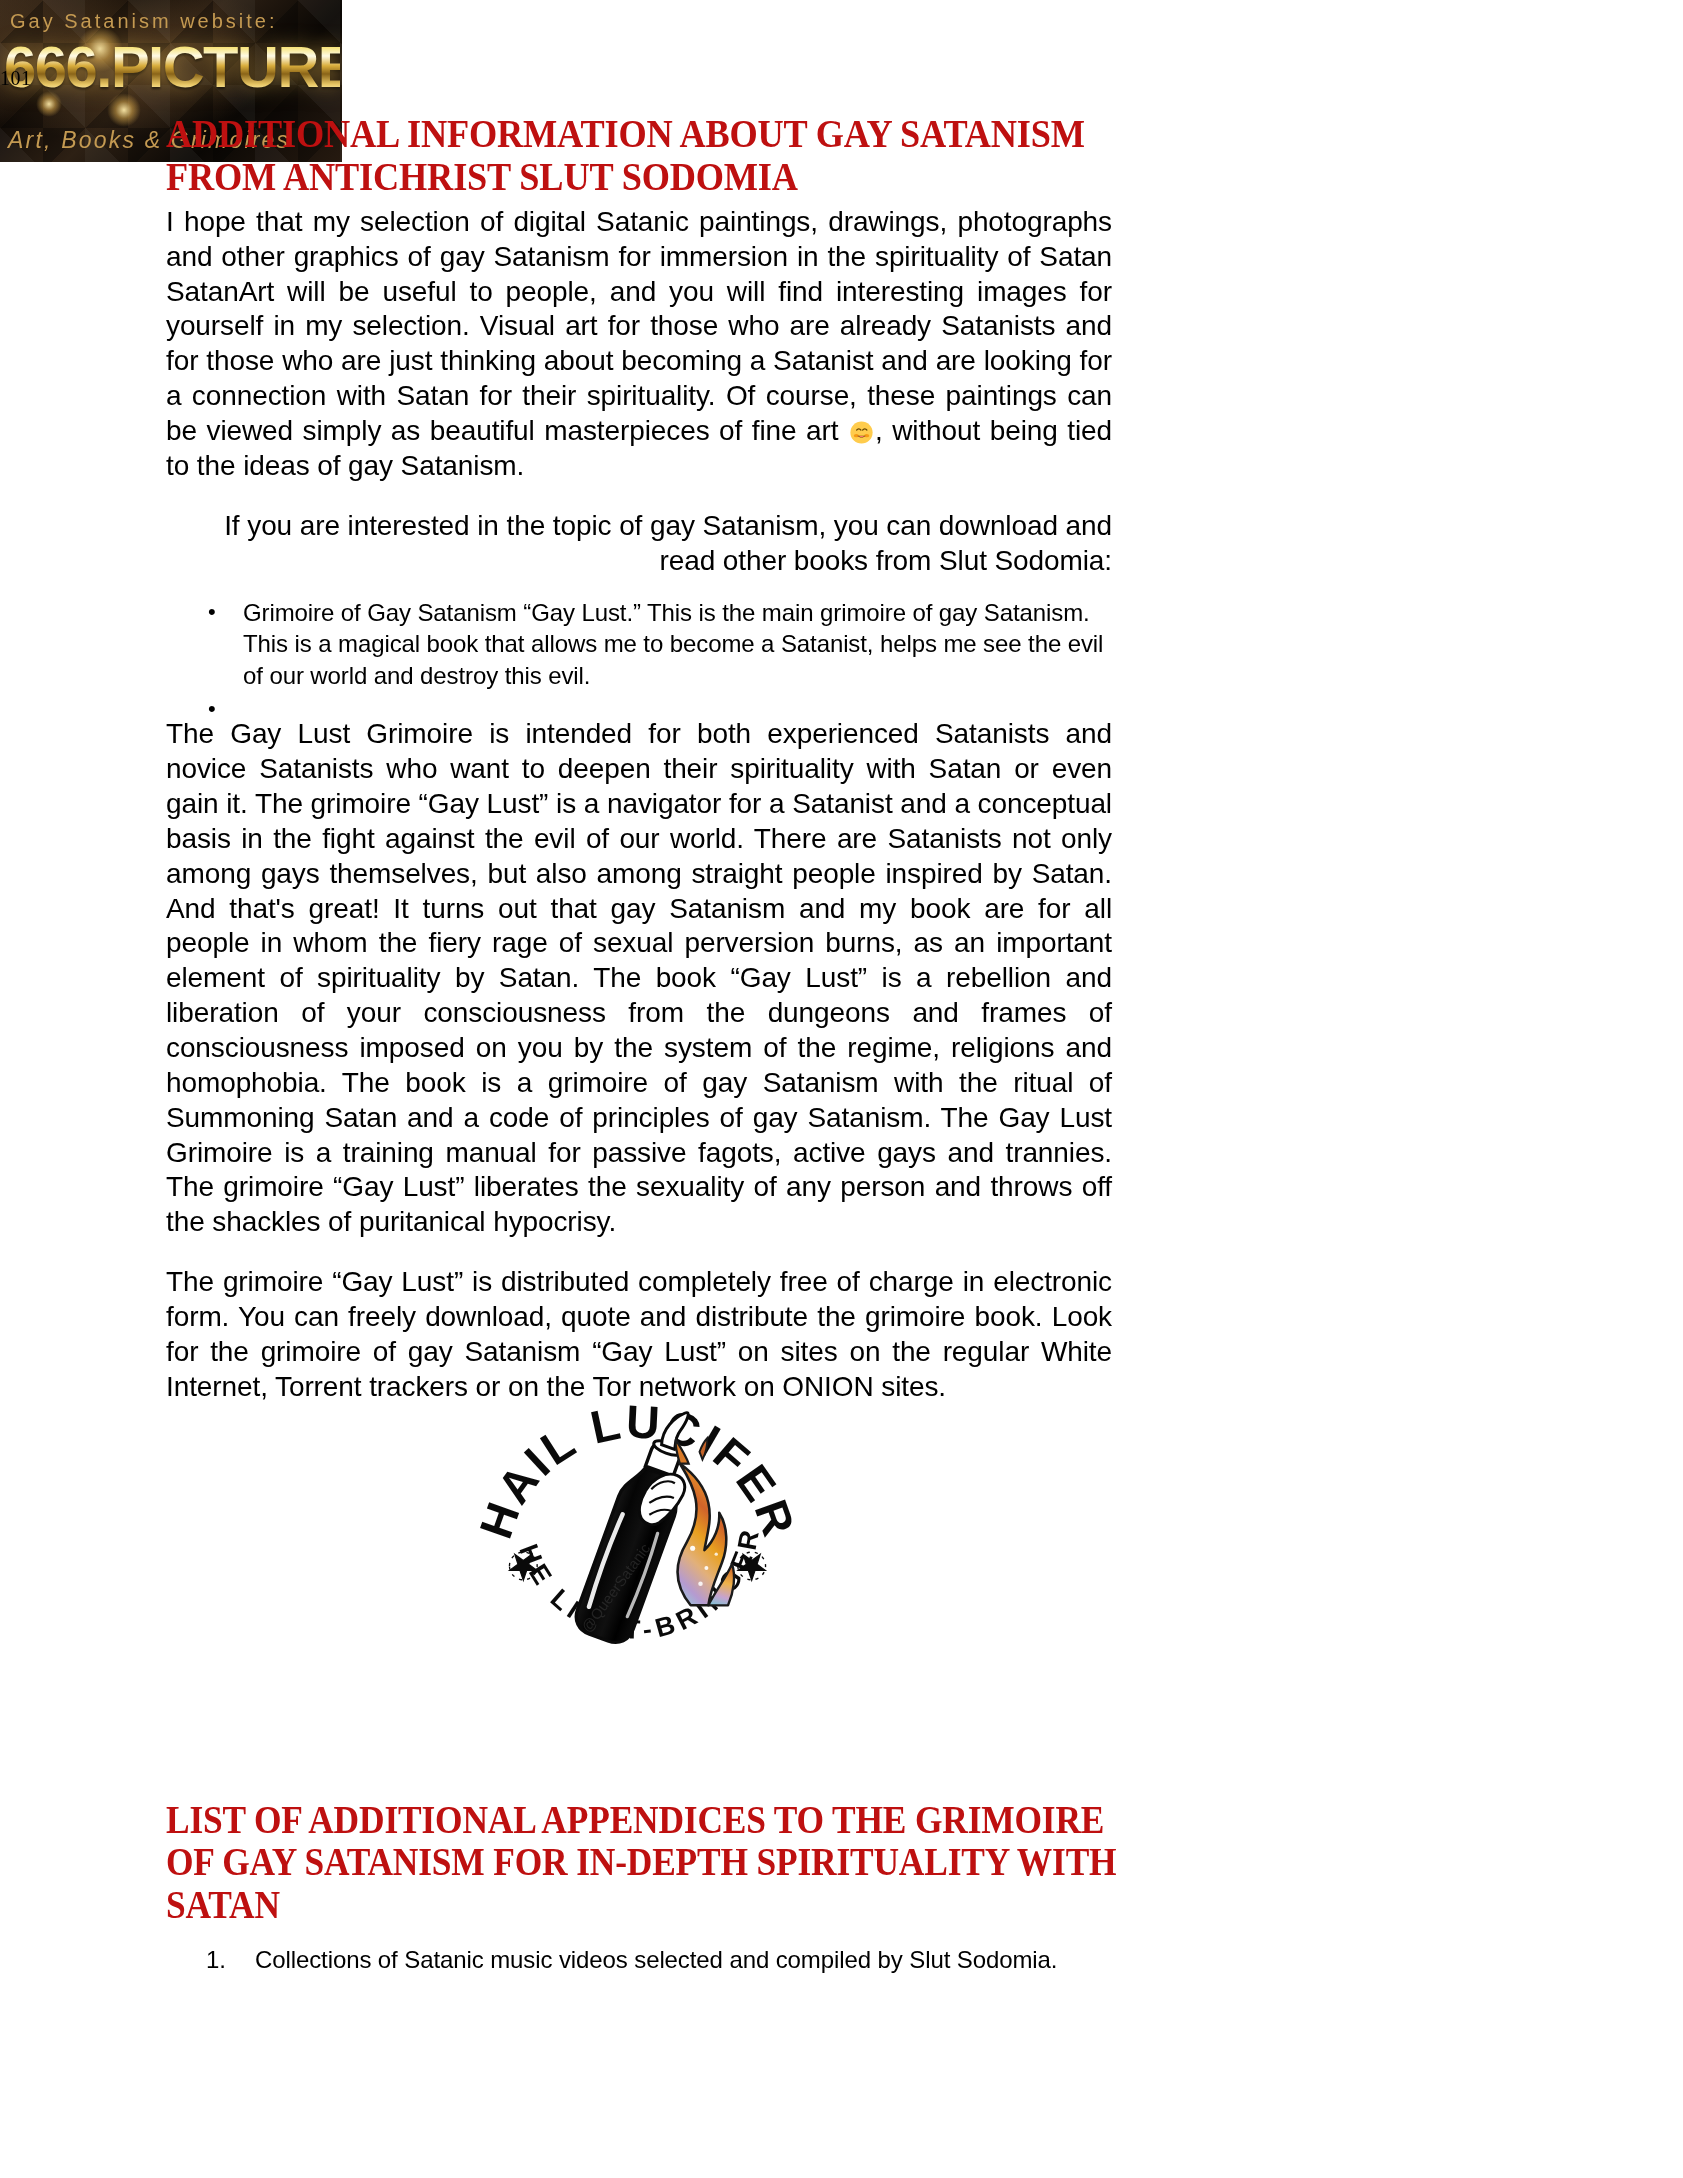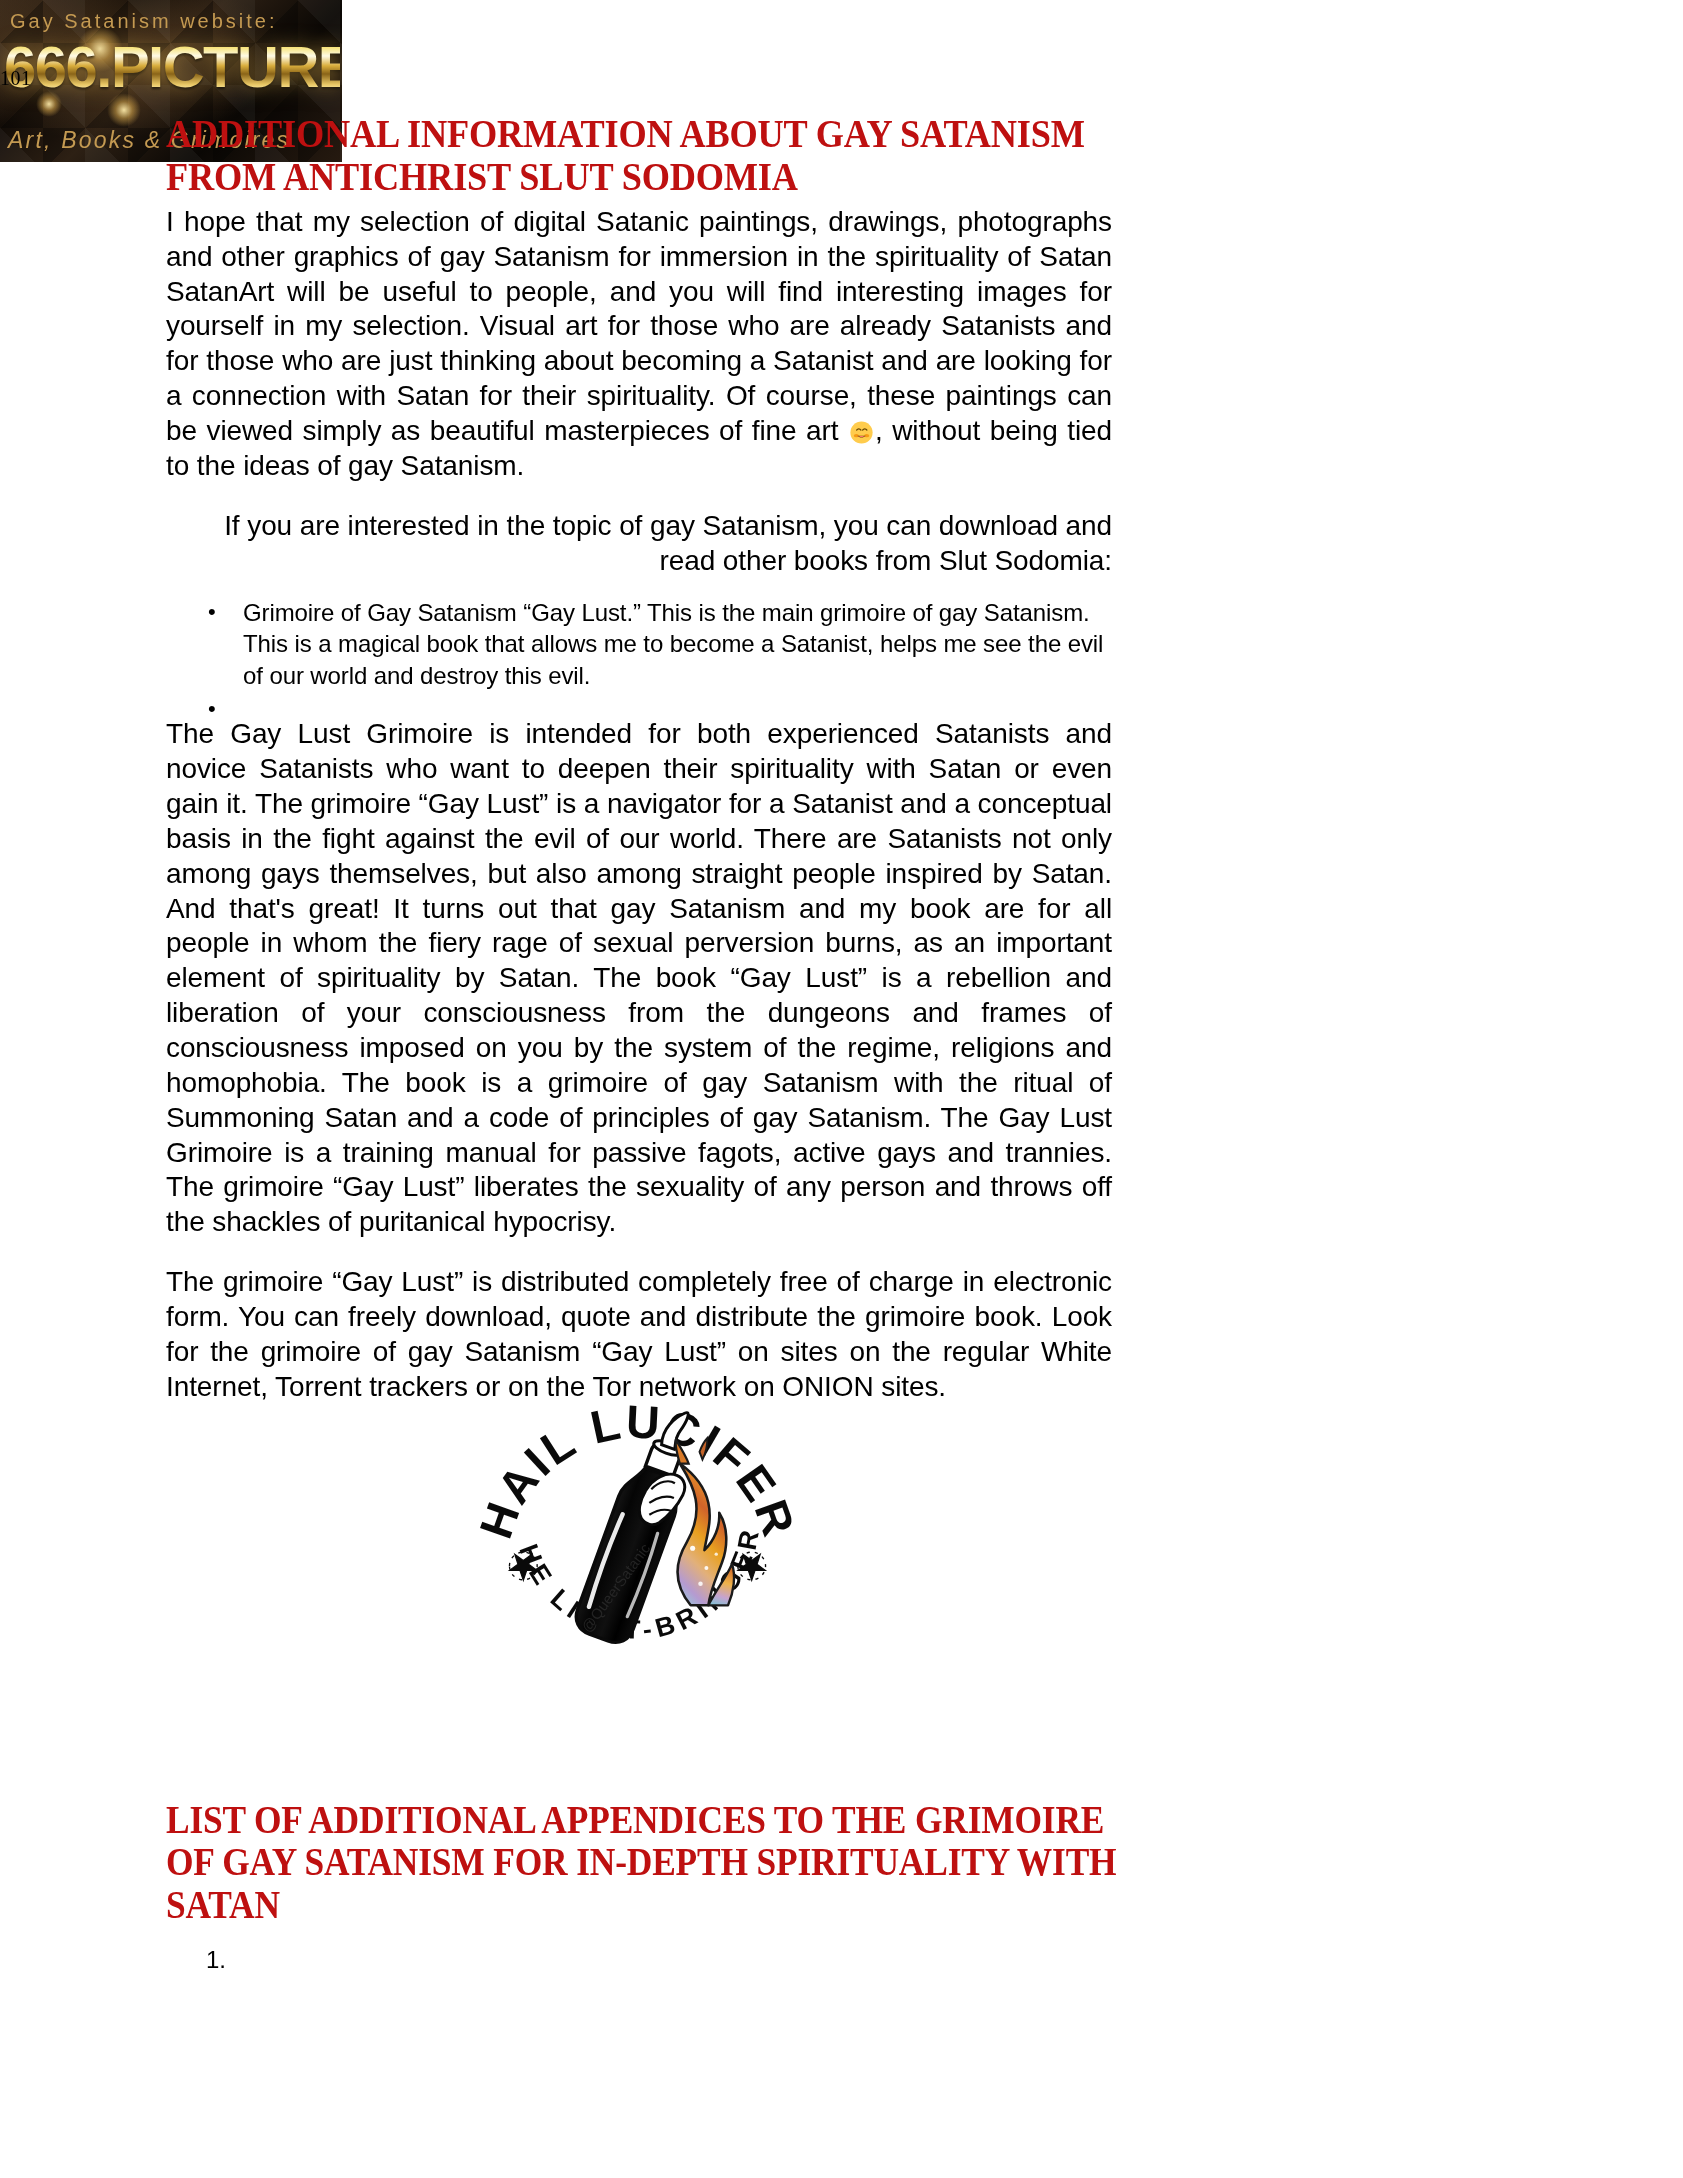--- a/index.html
+++ b/index.html
@@ -331,16 +331,16 @@
       <path d="M 174 118 C 182 110, 192 108, 198 112" stroke="#0a0a0a" stroke-width="2.2" fill="none"></path>
       <path d="M 172 132 C 180 126, 190 124, 197 127" stroke="#0a0a0a" stroke-width="2.2" fill="none"></path>
       <path d="M 172 144 C 180 139, 188 138, 194 140" stroke="#0a0a0a" stroke-width="2.2" fill="none"></path>
     </g>
   </svg>
 </div>
 
 <div style="position:absolute; left:166px; top:1799px; width:958px;">
   <h1 class="sect second">LIST OF ADDITIONAL APPENDICES TO THE GRIMOIRE OF GAY SATANISM FOR IN-DEPTH SPIRITUALITY WITH SATAN</h1>
   <ol class="numbers">
-    <li><span class="marker">1.</span></li>
+    <li><span class="marker">1.</span><span>Collections of Satanic music videos selected and compiled by Slut Sodomia.</span></li>
   </ol>
 </div>
 
 
 </body></html>

